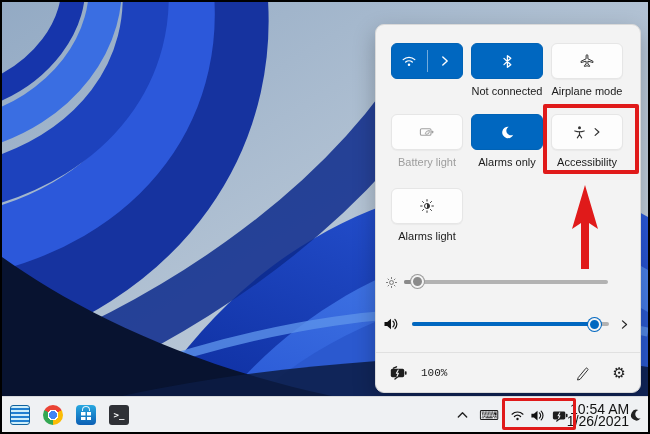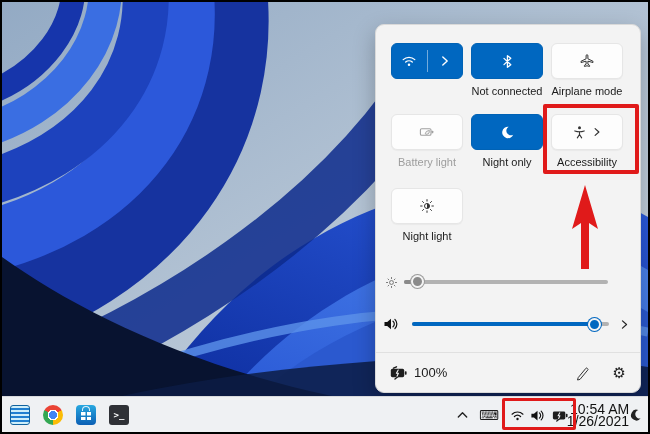--- a/index.html
+++ b/index.html
@@ -39,21 +39,21 @@
   .tile-label.dim{color:#9d9d9d;}
   .split{display:flex;width:100%;height:100%;align-items:center;}
   .split .half{flex:1;display:flex;align-items:center;justify-content:center;height:100%;}
   .split .sep{width:1px;height:22px;background:rgba(255,255,255,.45);}
 
   .slider-row{position:absolute;left:0;width:100%;height:22px;}
   .track{position:absolute;top:9px;height:4px;border-radius:2px;}
   .thumb{position:absolute;top:2px;width:13px;height:13px;border-radius:50%;margin-left:-7px;box-sizing:border-box;}
 
   .footer{position:absolute;left:0;right:0;bottom:0;height:40px;border-top:1px solid #e0e0e0;display:flex;align-items:center;padding:0 14px;box-sizing:border-box;}
-  .footer .pct{font-size:13px;color:#1b1b1b;margin-left:6px;}
+  .footer .pct{font-size:11px;color:#1b1b1b;margin-left:13px;font-family:Liberation Mono, monospace;}
   .foot-ic{margin-left:auto;display:flex;align-items:center;gap:22px;}
 
   
   .red-box{position:absolute;border:4px solid #e01a1a;border-radius:2px;box-sizing:border-box;pointer-events:none;}
   .arrow{position:absolute;pointer-events:none;}
 </style>
 </head>
 <body>
 
 <div class="frame">
@@ -144,21 +144,21 @@
       </div>
       <div class="tile-label dim">Battery light</div>
     </div>
 
     <div class="cell" style="left:95px;top:89px;">
       <div class="tile blue">
         <svg width="15" height="15" viewBox="0 0 16 16">
           <path d="M9.2,1.9 A6.1,6.1 0 1 0 14.1,10.3 A4.8,4.8 0 1 1 9.2,1.9 Z" fill="#fff"></path>
         </svg>
       </div>
-      <div class="tile-label">Night only</div>
+      <div class="tile-label">Alarms only</div>
     </div>
 
     <div class="cell" style="left:175px;top:89px;">
       <div class="tile white">
         <svg width="15" height="15" viewBox="0 0 16 16" style="margin-right:4px;">
           <circle cx="8" cy="2.9" r="1.6" fill="#333"></circle>
           <path d="M3,6.3 Q8,8.1 13,6.3" stroke="#333" stroke-width="1.2" fill="none" stroke-linecap="round"></path>
           <path d="M8,7.6 L8,10.2 M8,10.2 L5.7,13.7 M8,10.2 L10.3,13.7" stroke="#333" stroke-width="1.2" fill="none" stroke-linecap="round"></path>
         </svg>
         <svg width="12" height="12" viewBox="0 0 16 16">
@@ -178,21 +178,21 @@
               <line x1="8" y1="12.9" x2="8" y2="14.4"></line>
             <line x1="1.6" y1="8" x2="3.1" y2="8"></line>
               <line x1="12.9" y1="8" x2="14.4" y2="8"></line>
             <line x1="3.5" y1="3.5" x2="4.6" y2="4.6"></line>
               <line x1="11.4" y1="11.4" x2="12.5" y2="12.5"></line>
             <line x1="3.5" y1="12.5" x2="4.6" y2="11.4"></line>
               <line x1="11.4" y1="4.6" x2="12.5" y2="3.5"></line>
           </g>
         </svg>
       </div>
-      <div class="tile-label">Night light</div>
+      <div class="tile-label">Alarms light</div>
     </div>
 
     <div class="slider-row" style="top:246px;">
       <svg width="13" height="13" viewBox="0 0 16 16" style="position:absolute;left:9px;top:5px;">
         <circle cx="8" cy="8" r="2.4" stroke="#6b6b6b" stroke-width="1.1" fill="none"></circle>
         <g stroke="#6b6b6b" stroke-width="1.1" stroke-linecap="round">
           <line x1="8" y1="1.8" x2="8" y2="3.2"></line>
             <line x1="8" y1="12.8" x2="8" y2="14.2"></line>
           <line x1="1.8" y1="8" x2="3.2" y2="8"></line>
             <line x1="12.8" y1="8" x2="14.2" y2="8"></line>

